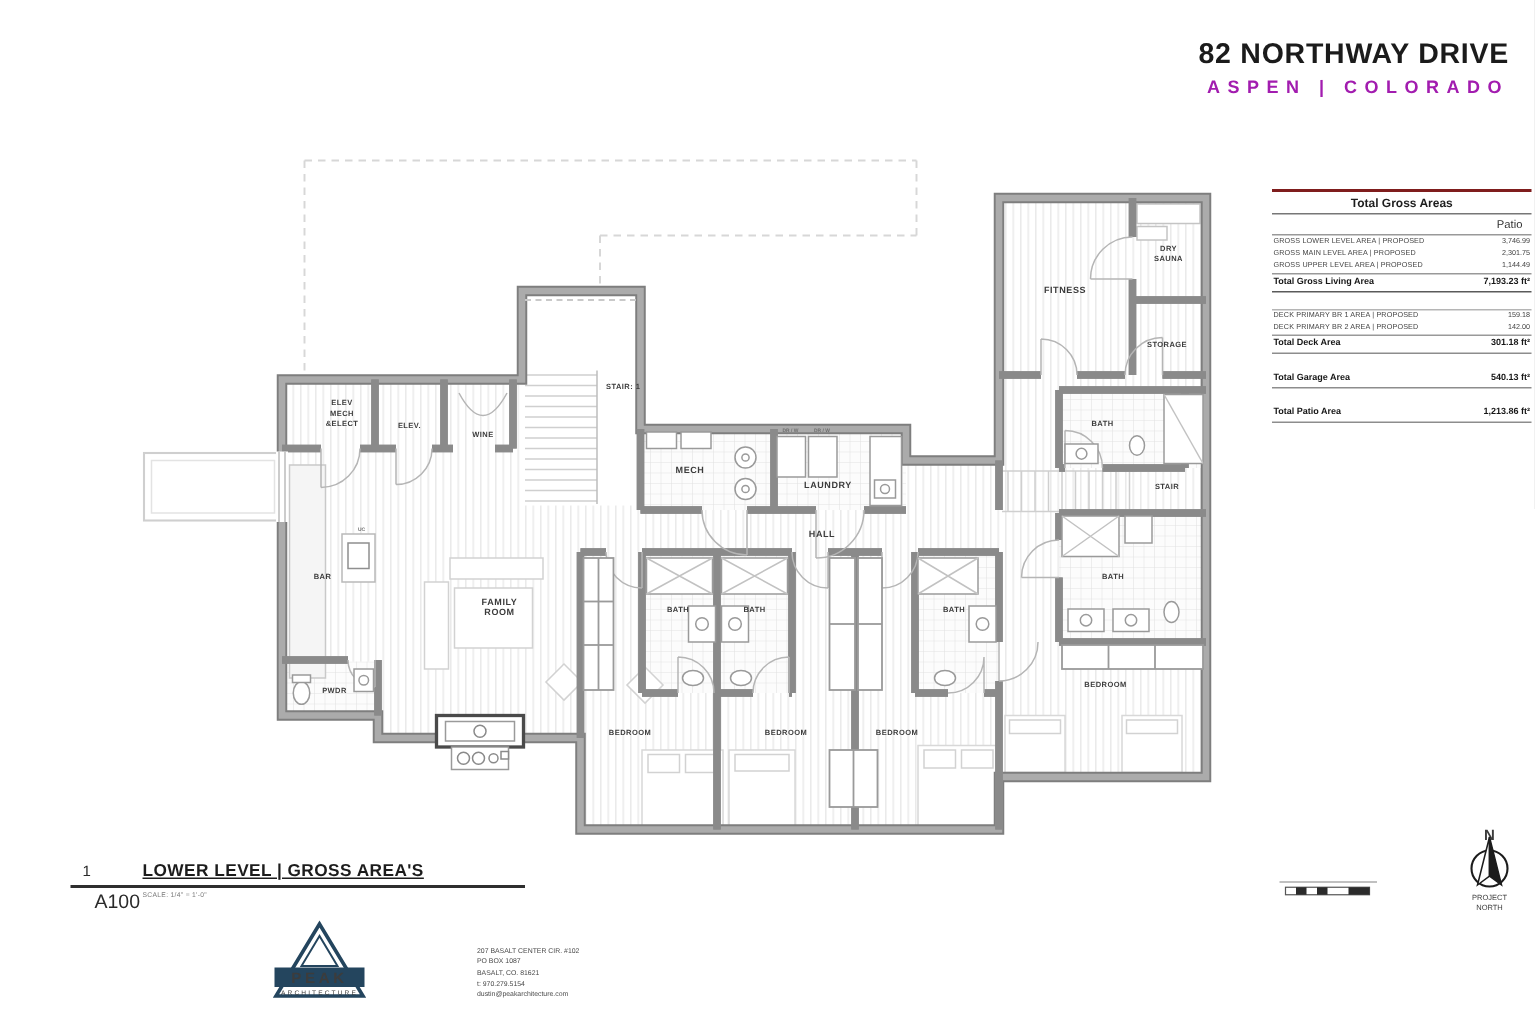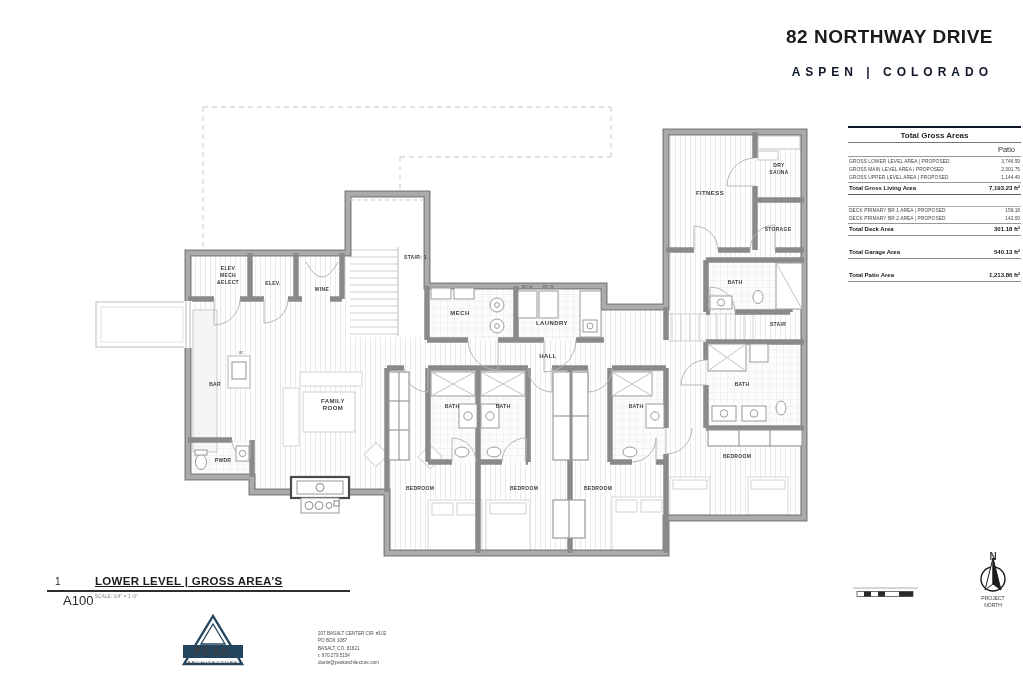--- a/index.html
+++ b/index.html
@@ -1,25 +1,25 @@
 <!DOCTYPE html>
 <html><head>
 <meta charset="utf-8">
 <style>
   html,body{margin:0;padding:0;background:#e8e8e8;}
   .page{position:relative;width:1023px;height:680px;background:#ffffff;overflow:hidden;
         font-family:"Liberation Sans",sans-serif;color:#222;}
   
-  .hdr{position:absolute;top:26px;right:30px;text-align:right;}
+  .hdr{position:absolute;top:26px;right:17px;text-align:right;}
   .hdr .title{font-size:19px;font-weight:bold;letter-spacing:.5px;color:#1b1b1b;}
-  .hdr .subtitle{font-size:12px;font-weight:bold;letter-spacing:5px;color:#0f172a;margin-top:17px;}
+  .hdr .subtitle{font-size:12px;font-weight:bold;letter-spacing:5px;color:#a21caf;margin-top:3px;}
   
   .tbl{position:absolute;left:848px;top:126px;width:173px;font-size:4.8px;color:#444;}
   .tbl .t-title{font-size:8px;font-weight:bold;color:#1e1e1e;text-align:center;
-        border-top:2px solid #0f172a;border-bottom:1px solid #777;padding:2.5px 0;}
+        border-top:2px solid #7f1d1d;border-bottom:1px solid #777;padding:2.5px 0;}
   .tbl .t-colhead{text-align:right;font-size:7.5px;color:#333;padding:2px 6px 2px 0;border-bottom:1px solid #999;}
   .t-row{display:flex;justify-content:space-between;align-items:baseline;padding:1.6px 1px;}
   .t-row .lbl{letter-spacing:.1px;}
   .t-row.bold{font-size:6px;font-weight:bold;color:#161616;padding:2.5px 1px;}
   .rule{border-top:1px solid #b5b5b5;}
   .rule-dark{border-top:1.4px solid #5a5a5a;}
   .gap{height:11px;}
   
   .tblock{position:absolute;left:47px;top:576px;width:340px;}
   .tblock .num{position:absolute;left:8px;top:0;font-size:10px;color:#2a2a2a;}

